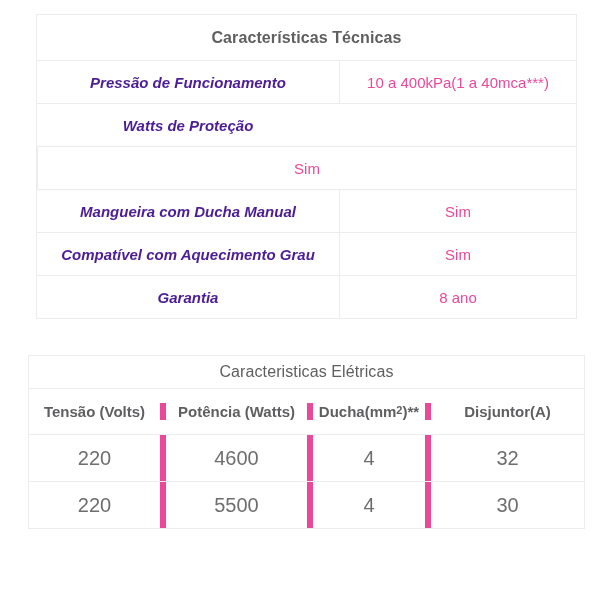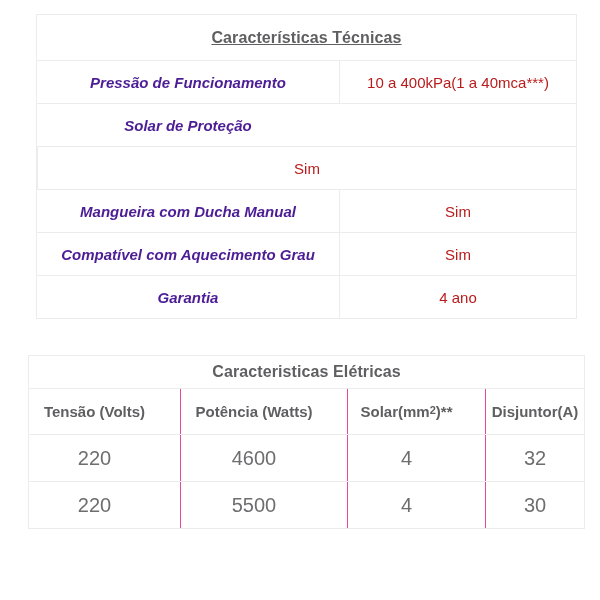--- a/index.html
+++ b/index.html
@@ -30,21 +30,20 @@
   }
   .t1-title {
     height: 45px;
     display: flex;
     align-items: center;
     justify-content: center;
     font-weight: bold;
     font-size: 16px;
     color: #5f5f61;
     letter-spacing: 0.1px;
-    text-decoration: underline;
   }
   .t1-row {
     display: flex;
     border-top: 1px solid #ececec;
     height: 42px;
   }
   .t1-label {
     width: 302px;
     display: flex;
     align-items: center;
@@ -55,42 +54,43 @@
     box-sizing: border-box;
     font-style: italic;
   }
   .t1-value {
     flex: 1;
     border-left: 1px solid #ececec;
     display: flex;
     align-items: center;
     justify-content: center;
     font-size: 15px;
-    color: #b91c1c;
+    color: #ec4899;
   }
   
   .table2 {
     left: 28px;
     top: 355px;
     width: 557px;
   }
   .t2-title {
     height: 32px;
     display: flex;
     align-items: center;
     justify-content: center;
-    font-weight: bold;
+    font-weight: normal;
     font-size: 16px;
     color: #5f5f61;
     letter-spacing: 0.1px;
   }
   .t2-header {
     display: flex;
     border-top: 1px solid #ececec;
     height: 45px;
+    align-items: center;
   }
   .t2-hcell {
     display: flex;
     align-items: center;
     justify-content: center;
     font-weight: bold;
     font-size: 15px;
     color: #5f5f61;
     box-sizing: border-box;
   }
@@ -110,62 +110,62 @@
     align-items: center;
     justify-content: center;
     font-size: 20px;
     color: #6e6e70;
     box-sizing: border-box;
   }
   .c0 { width: 131px; }
   .c1 { width: 147px; }
   .c2 { width: 118px; }
   .c3 { flex: 1; }
-  .bl { border-left: 1px solid #ec4899; margin-left: 20px; }
+  .bl { border-left: 6px solid #ec4899; }
 </style>
 </head>
 <body>
 
 <div>
 
   <section class="spec-table table1">
     <div class="t1-title">Características Técnicas</div>
 
     <div class="t1-row">
       <div class="t1-label">Pressão de Funcionamento</div>
       <div class="t1-value">10 a 400kPa(1 a 40mca***)</div>
     </div>
     <div class="t1-row">
-      <div class="t1-label">Solar de Proteção</div>
+      <div class="t1-label">Watts de Proteção</div>
     </div>
     <div class="t1-row">
       <div class="t1-value">Sim</div>
     </div>
     <div class="t1-row">
       <div class="t1-label">Mangueira com Ducha Manual</div>
       <div class="t1-value">Sim</div>
     </div>
     <div class="t1-row">
       <div class="t1-label">Compatível com Aquecimento Grau</div>
       <div class="t1-value">Sim</div>
     </div>
     <div class="t1-row">
       <div class="t1-label">Garantia</div>
-      <div class="t1-value">4 ano</div>
+      <div class="t1-value">8 ano</div>
     </div>
   </section>
 
   <section class="spec-table table2">
     <div class="t2-title">Caracteristicas Elétricas</div>
 
     <div class="t2-header">
       <div class="t2-hcell c0">Tensão (Volts)</div>
       <div class="t2-hcell c1 bl">Potência (Watts)</div>
       <div class="t2-hcell c2 bl">
-          <span>Solar(mm</span>
+          <span>Ducha(mm</span>
           <sup>2</sup>
           <span>)**</span>
         </div>
       <div class="t2-hcell c3 bl">Disjuntor(A)</div>
     </div>
 
     <div class="t2-row">
       <div class="t2-cell c0">220</div>
       <div class="t2-cell c1 bl">4600</div>
       <div class="t2-cell c2 bl">4</div>

